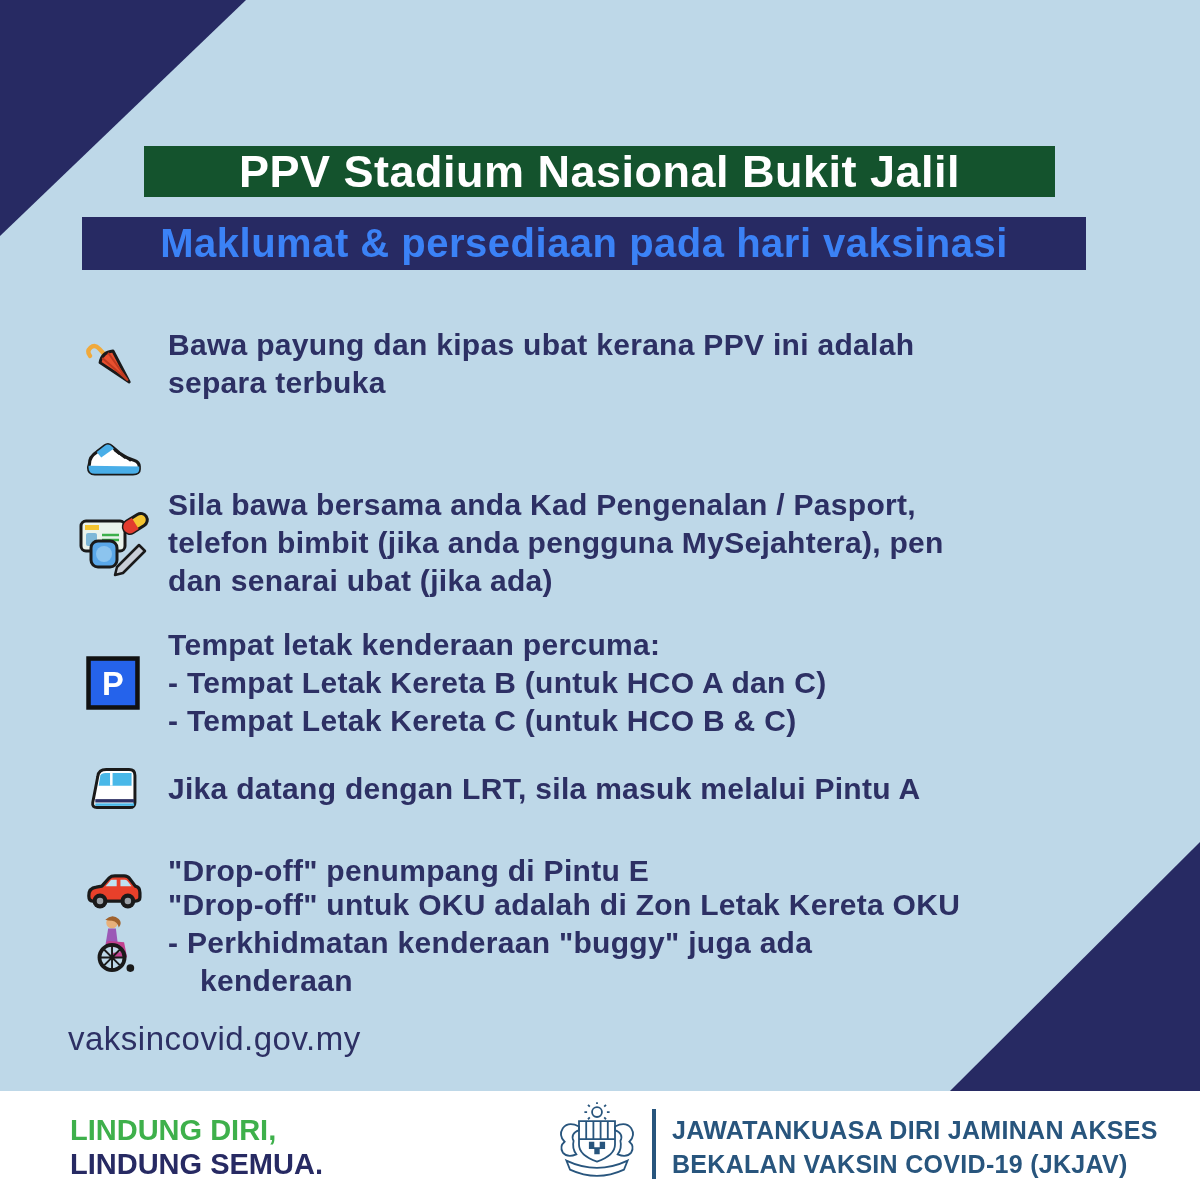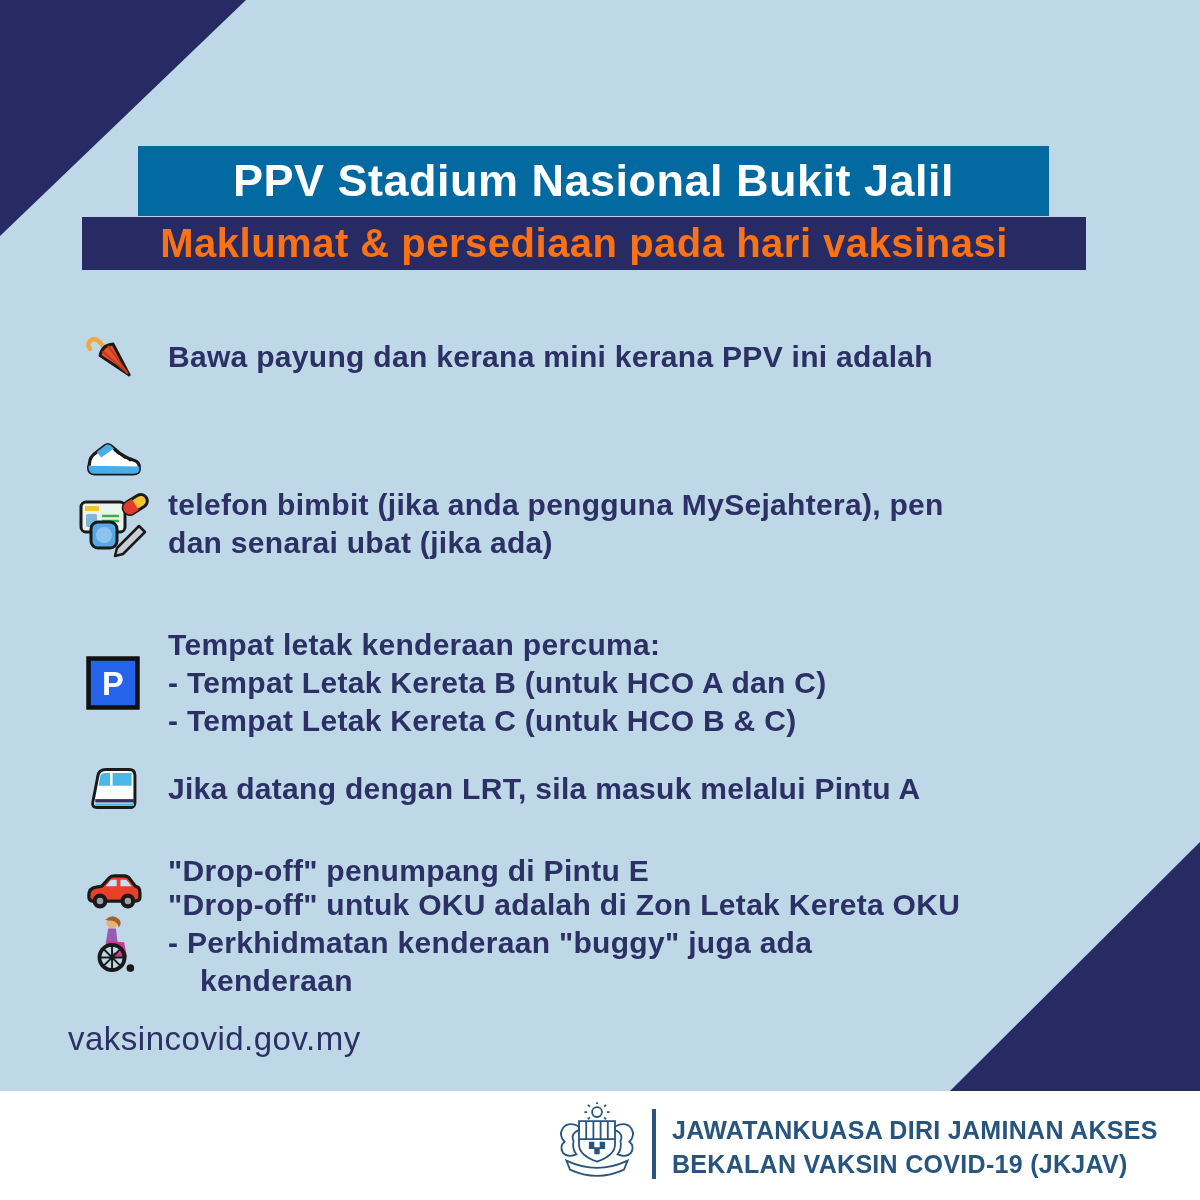--- a/index.html
+++ b/index.html
@@ -8,29 +8,29 @@
     background:#BED8E8; overflow:hidden;
     font-family:"Liberation Sans", sans-serif;
   }
   .tri { position:absolute; background:#272A63; }
   .tri-tl { left:0; top:0; width:246px; height:236px;
     clip-path:polygon(0 0, 100% 0, 0 100%); }
   .tri-br { right:0; top:842px; width:250px; height:249px;
     clip-path:polygon(100% 0, 100% 100%, 0 100%); }
 
   .title-banner {
-    position:absolute; left:138px; top:146px; width:911px; height:70px;
-    background:#0369a1; display:flex; align-items:center; justify-content:center;
+    position:absolute; left:144px; top:146px; width:911px; height:51px;
+    background:#14532d; display:flex; align-items:center; justify-content:center;
   }
   .title-banner span { color:#FFFFFF; font-weight:bold; font-size:45px; letter-spacing:.5px; white-space:nowrap; }
   .subtitle-banner {
     position:absolute; left:82px; top:217px; width:1004px; height:53px;
     background:#272A63; display:flex; align-items:center; justify-content:center;
   }
-  .subtitle-banner span { color:#f97316; font-weight:bold; font-size:40px; letter-spacing:.5px; white-space:nowrap; }
+  .subtitle-banner span { color:#3b82f6; font-weight:bold; font-size:40px; letter-spacing:.5px; white-space:nowrap; }
 
   .row { position:absolute; left:58px; display:flex; align-items:center; }
   .icon-col { width:110px; display:flex; justify-content:center; align-items:center; flex:0 0 110px; }
   .txt { color:#2D3064; font-weight:bold; font-size:30px; line-height:38px; letter-spacing:.3px; white-space:nowrap; }
   .txt .indent { padding-left:32px; }
   .row-car .icon-col { padding-top:34px; }
 
   .website {
     position:absolute; left:68px; top:1020px;
     color:#2D3064; font-weight:normal; font-size:33px; letter-spacing:.5px;
@@ -67,21 +67,22 @@
     <span class="icon-col">
       <svg width="62" height="62" viewBox="0 0 64 64">
         <g transform="rotate(-42 32 32)">
           <path d="M32 21 V11 Q32 4 26 4 Q20 4 20 10" fill="none" stroke="#F0A93B" stroke-width="4.5" stroke-linecap="round"></path>
           <path d="M32 57 L23 22 Q32 15 41 22 Z" fill="#E8502F" stroke="#1a1a1a" stroke-width="3" stroke-linejoin="round"></path>
           <path d="M32 55 L28 20 M32 55 L36 20" stroke="#C03A20" stroke-width="2" fill="none"></path>
         </g>
       </svg>
     </span>
     <div class="txt">
-      <div>Bawa payung dan kerana mini kerana PPV ini adalah</div>
+      <div>Bawa payung dan kipas ubat kerana PPV ini adalah</div>
+      <div>separa terbuka</div>
     </div>
   </div>
 
   <div class="row" style="top:424px">
     <span class="icon-col">
       <svg width="58" height="58" viewBox="0 0 64 64">
         <path d="M6 44 Q6 36 14 31 L23 24 Q27 21 31 25 L39 32 Q47 38 55 40 Q61 42 61 47 L61 50 Q61 55 54 55 L12 55 Q5 55 5 48 Z" fill="#FFFFFF" stroke="#1a1a1a" stroke-width="3.5" stroke-linejoin="round"></path>
         <path d="M5 46 L61 47 L61 50 Q61 55 54 55 L12 55 Q5 55 5 48 Z" fill="#49AEE8"></path>
         <path d="M14 31 L23 24 Q27 21 31 25 L33 27 L19 37 Z" fill="#49AEE8"></path>
         <path d="M34 29 L39 33 M40 33 L45 37 M46 36 L51 40" stroke="#1a1a1a" stroke-width="2.5" stroke-linecap="round"></path>
@@ -99,20 +100,21 @@
         <g transform="rotate(-32 60 14)">
           <rect x="47" y="8" width="26" height="13" rx="6.5" fill="#F4C430" stroke="#1a1a1a" stroke-width="3"></rect>
           <path d="M53.5 8 A6.5 6.5 0 0 0 47 14.5 A6.5 6.5 0 0 0 53.5 21 H60 V8 Z" fill="#E23B2E"></path>
         </g>
         <rect x="16" y="32" width="26" height="26" rx="7" fill="#5AA7E8" stroke="#1a1a1a" stroke-width="3"></rect>
         <circle cx="29" cy="45" r="8" fill="#8CC4EE"></circle>
         <path d="M42 58 L64 36 L70 42 L48 64 L40 66 Z" fill="#C9CED6" stroke="#1a1a1a" stroke-width="2.5" stroke-linejoin="round"></path>
       </svg>
     </span>
     <div class="txt">
+      <div>Sila bawa bersama anda Kad Pengenalan / Pasport,</div>
       <div>telefon bimbit (jika anda pengguna MySejahtera), pen</div>
       <div>dan senarai ubat (jika ada)</div>
     </div>
   </div>
 
   <div class="row" style="top:626px">
     <span class="icon-col">
       <svg width="58" height="58" viewBox="0 0 64 64">
         <rect x="5" y="5" width="54" height="54" fill="#2563EB" stroke="#111111" stroke-width="5"></rect>
         <text x="32" y="45" text-anchor="middle" font-family="Liberation Sans, sans-serif" font-weight="bold" font-size="36" fill="#FFFFFF">P</text>
@@ -172,20 +174,24 @@
     <div class="txt">
       <div>"Drop-off" untuk OKU adalah di Zon Letak Kereta OKU</div>
       <div>- Perkhidmatan kenderaan "buggy" juga ada</div>
       <div class="indent">kenderaan</div>
     </div>
   </div>
 
   <div class="website">vaksincovid.gov.my</div>
 
   <div class="footer">
+    <div class="tagline">
+      <span class="g">LINDUNG DIRI,</span>
+      <span class="n">LINDUNG SEMUA.</span>
+    </div>
     <span class="crest">
       <svg width="90" height="86" viewBox="0 0 100 95" fill="none" stroke="#28557D" stroke-width="2">
         <circle cx="50" cy="12" r="5.5"></circle>
         <path d="M50 3 V1 M58 6 L60 4 M61 12 H64 M58 18 L60 20 M42 6 L40 4 M39 12 H36 M42 18 L40 20"></path>
         <path d="M30 22 H70 V48 Q70 60 50 67 Q30 60 30 48 Z"></path>
         <path d="M38 22 V42 M46 22 V42 M54 22 V42 M62 22 V42 M30 42 H70"></path>
         <path d="M42 46 h4 v6 h-4 Z M54 46 h4 v6 h-4 Z M48 52 h4 v6 h-4 Z" fill="#28557D"></path>
         <path d="M30 28 Q18 22 12 30 Q7 38 14 45 Q8 50 12 57 Q17 63 27 59 Q22 52 24 44 Q20 36 30 32 Z"></path>
         <path d="M70 28 Q82 22 88 30 Q93 38 86 45 Q92 50 88 57 Q83 63 73 59 Q78 52 76 44 Q80 36 70 32 Z"></path>
         <path d="M16 66 Q50 82 84 66 L80 76 Q50 90 20 76 Z"></path>

